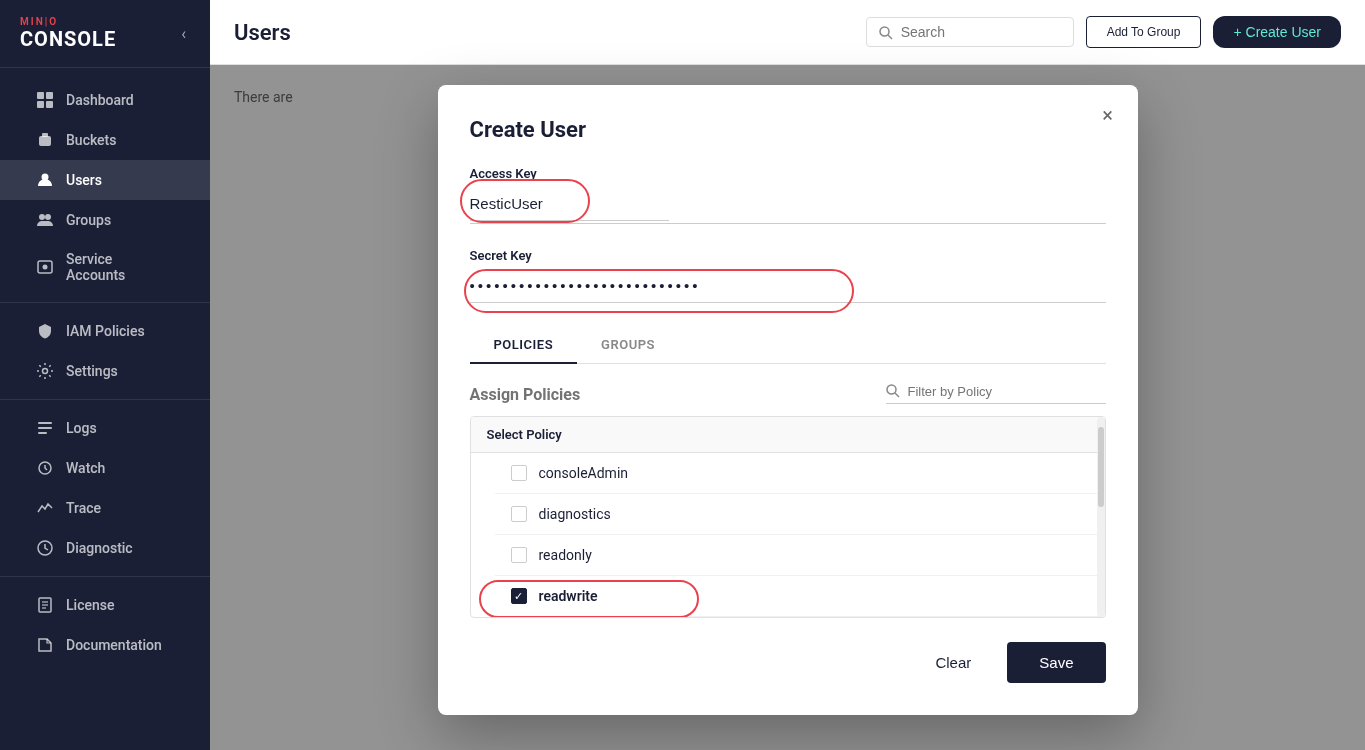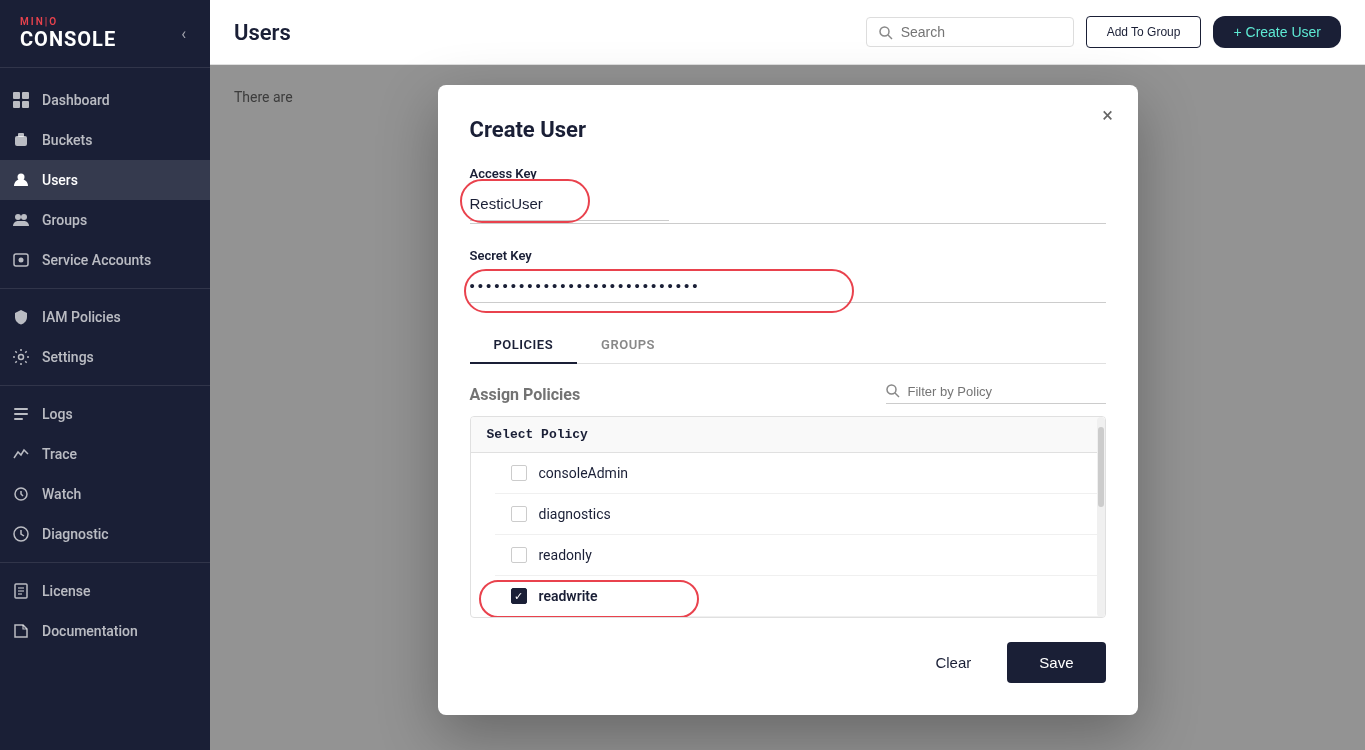--- a/index.html
+++ b/index.html
@@ -46,21 +46,21 @@
     }
     .sidebar-nav {
       flex: 1;
       padding: 12px 0;
       overflow-y: auto;
     }
     .nav-item {
       display: flex;
       align-items: center;
       gap: 12px;
-      padding: 11px 12px;
+      padding: 11px 36px;
       color: rgba(255,255,255,0.7);
       cursor: pointer;
       font-size: 14px;
       font-weight: 500;
       transition: background 0.15s;
     }
     .nav-item.active {
       color: #fff;
       background: rgba(255,255,255,0.12);
     }
@@ -296,21 +296,20 @@
       overflow: hidden;
       position: relative;
     }
     .policy-table-header {
       background: #f9f9f9;
       padding: 10px 16px;
       font-size: 13px;
       font-weight: 600;
       color: #1a1f36;
       border-bottom: 1px solid #e0e0e0;
-      font-family: Liberation Mono, monospace;
     }
     .policy-list {
       max-height: 200px;
       overflow-y: auto;
     }
     .policy-row {
       display: flex;
       align-items: center;
       padding: 12px 16px;
       border-bottom: 1px solid #f0f0f0;
@@ -502,35 +501,35 @@
           <rect x="1" y="2" width="14" height="2" rx="1"></rect>
           <rect x="1" y="7" width="14" height="2" rx="1"></rect>
           <rect x="1" y="12" width="9" height="2" rx="1"></rect>
         </svg>
       </span>
       <span>Logs</span>
     </div>
 
     <div class="nav-item">
       <span class="nav-icon">
+        <svg width="16" height="16" viewBox="0 0 16 16" fill="rgba(255,255,255,0.7)">
+          <circle cx="8" cy="8" r="6" fill="none" stroke="rgba(255,255,255,0.7)" stroke-width="1.5"></circle>
+          <path d="M8 5v3l2 2" stroke="rgba(255,255,255,0.7)" stroke-width="1.5" fill="none"></path>
+        </svg>
+      </span>
+      <span>Watch</span>
+    </div>
+
+    <div class="nav-item">
+      <span class="nav-icon">
         <svg width="16" height="16" viewBox="0 0 16 16" fill="none" stroke="rgba(255,255,255,0.7)" stroke-width="1.5">
           <polyline points="1,12 5,6 8,9 11,4 15,8"></polyline>
         </svg>
       </span>
       <span>Trace</span>
-    </div>
-
-    <div class="nav-item">
-      <span class="nav-icon">
-        <svg width="16" height="16" viewBox="0 0 16 16" fill="rgba(255,255,255,0.7)">
-          <circle cx="8" cy="8" r="6" fill="none" stroke="rgba(255,255,255,0.7)" stroke-width="1.5"></circle>
-          <path d="M8 5v3l2 2" stroke="rgba(255,255,255,0.7)" stroke-width="1.5" fill="none"></path>
-        </svg>
-      </span>
-      <span>Watch</span>
     </div>
 
     <div class="nav-item">
       <span class="nav-icon">
         <svg width="16" height="16" viewBox="0 0 16 16" fill="rgba(255,255,255,0.7)">
           <path d="M8 1a7 7 0 100 14A7 7 0 008 1zm0 3v4l3 2" fill="none" stroke="rgba(255,255,255,0.7)" stroke-width="1.5"></path>
         </svg>
       </span>
       <span>Diagnostic</span>
     </div>

